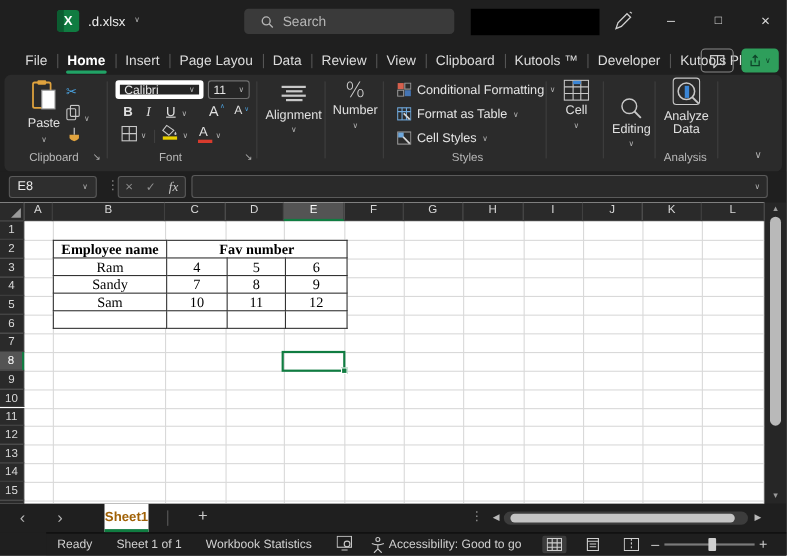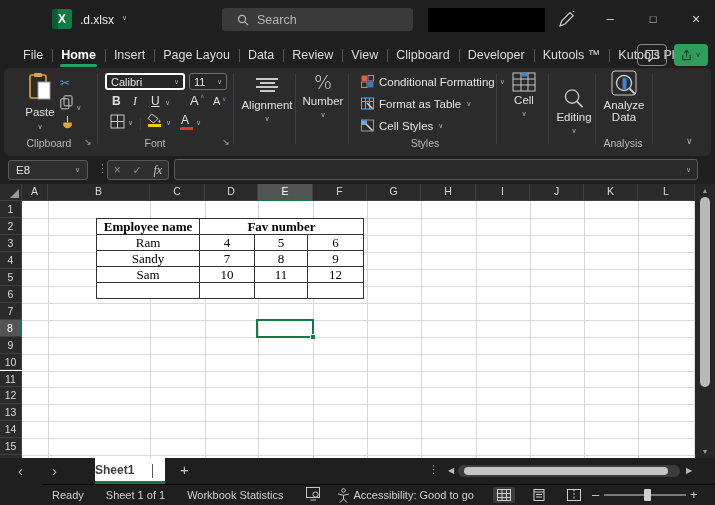--- a/index.html
+++ b/index.html
@@ -49,21 +49,21 @@
   .grouplabel { position:absolute; top:69px; font-size:10.5px; color:#b8b8b8; text-align:center; }
   .launcher { position:absolute; top:69px; font-size:9px; color:#a8a8a8; }
   .chev { font-size:7px; color:#b0b0b0; font-family:"DejaVu Sans", sans-serif; }
   .ribbon-collapse { position:absolute; left:682px; top:68px; font-size:9px; color:#b0b0b0; }
 
   .paste-btn { position:absolute; left:14px; top:4px; width:44px; text-align:center; }
   .paste-label { font-size:11.5px; color:#e0e0e0; margin-top:1px; }
   .clip-small { position:absolute; }
 
   .fontname { position:absolute; left:101px; top:5px; width:80px; height:17px; background:#262626;
-              border:2px solid #ffffff; border-radius:3px; font-size:11px; color:#e6e6e6;
+              border:4px solid #ffffff; border-radius:3px; font-size:11px; color:#e6e6e6;
               display:flex; align-items:center; padding:0 4px; justify-content:space-between; }
   .fontsize { position:absolute; left:185px; top:5px; width:38px; height:17px; background:#262626;
               border:1px solid #6f6f6f; border-radius:3px; font-size:11px; color:#e6e6e6;
               display:flex; align-items:center; padding:0 4px; justify-content:space-between; }
   .fmt { position:absolute; font-size:12px; color:#e0e0e0; }
   .serif-i { font-family:"Liberation Serif", serif; font-style:italic; }
   .u-line { text-decoration:underline; }
   .bluecaret { color:#4a9eda; font-size:6px; position:absolute; }
   .colorbar { position:absolute; width:13px; height:3px; }
 
@@ -91,39 +91,39 @@
   
   .grid { position:absolute; left:0; top:184px; width:695px; height:274px; background:#fff; overflow:hidden; }
   .hdr { position:absolute; background:#2a2a2a; color:#d9d9d9; font-size:10.5px; text-align:center; }
   .corner { position:absolute; left:0; top:0; width:22px; height:17px; background:#2a2a2a;
             border-right:1px solid #404040; border-bottom:1px solid #404040; }
   .corner-tri { position:absolute; right:2px; bottom:2px; width:0; height:0;
             border-left:9px solid transparent; border-bottom:9px solid #9a9a9a; }
   .gl { position:absolute; background:#d9d9d9; }
 
   .sheet-table { position:absolute; left:48px; top:34px; border-collapse:collapse; table-layout:fixed;
-                 background:#fff; font-family:"Liberation Serif", serif; font-size:13px; color:#000;margin-left:48px; }
+                 background:#fff; font-family:"Liberation Serif", serif; font-size:13px; color:#000; }
   .sheet-table td { border:1px solid #333; height:16px; text-align:center; padding:0; line-height:15px; }
   .sheet-table .th { font-weight:bold; }
 
   .selbox { position:absolute; left:256px; top:135px; width:58px; height:19px;
             border:2px solid #107c41; }
   .selhandle { position:absolute; right:-4px; bottom:-4px; width:6px; height:6px; background:#107c41;
             border:1px solid #fff; }
 
   .vscroll { position:absolute; left:695px; top:184px; width:20px; height:274px; background:#262626; }
   .vscroll .arr { position:absolute; left:0; width:20px; text-align:center; color:#9a9a9a; font-size:7px; }
   .vthumb { position:absolute; left:5px; top:13px; width:10px; height:190px; background:#b9b9b9;
             border-radius:5px; }
 
   
   .tabbar { position:absolute; left:0; top:458px; width:715px; height:26px; background:#1f1f1f; }
   .tnav { position:absolute; top:4px; color:#b5b5b5; font-size:15px; line-height:18px; }
-  .sheettab { position:absolute; left:95px; top:0; width:70px; height:26px; background:#fff;
-              color:#404040; font-weight:bold; font-size:12px; text-align:left; line-height:24px; }
+  .sheettab { position:absolute; left:95px; top:0; width:40px; height:26px; background:#fff;
+              color:#a16207; font-weight:bold; font-size:12px; text-align:center; line-height:24px; }
   .sheettab::after { content:""; position:absolute; left:0; right:0; bottom:0; height:3px; background:#107c41; }
   .tabsep { position:absolute; left:152px; top:6px; width:1px; height:14px; background:#5a5a5a; }
   .addsheet { position:absolute; left:180px; top:3px; color:#c8c8c8; font-size:15px; }
   .tdots { position:absolute; left:428px; top:5px; color:#9a9a9a; font-size:11px; }
   .hscroll-track { position:absolute; left:458px; top:7px; width:222px; height:12px; background:#3c3c3c;
                    border-radius:6px; }
   .hthumb { position:absolute; left:464px; top:9px; width:204px; height:8px; background:#c4c4c4;
             border-radius:4px; }
   .harr { position:absolute; top:8px; color:#b9b9b9; font-size:8px; }
 
@@ -170,22 +170,22 @@
 
   <div class="menubar">
     <div class="mtab">File</div>
     <div class="mtab active">Home</div>
     <div class="mtab">Insert</div>
     <div class="mtab">Page Layou</div>
     <div class="mtab">Data</div>
     <div class="mtab">Review</div>
     <div class="mtab">View</div>
     <div class="mtab">Clipboard</div>
+    <div class="mtab">Kutools ™</div>
     <div class="mtab">Developer</div>
-    <div class="mtab">Kutools ™</div>
     <div class="mtab">Kutools Plu</div>
 
   </div>
   <div class="comment-btn">
     <svg width="14" height="13" viewBox="0 0 14 13">
         <path d="M1 1.5 h12 v8 h-6 l-3 3 v-3 h-3 z" fill="none" stroke="#c8c8c8" stroke-width="1.2"></path>
       </svg>
   </div>
   <div class="share-btn">
     <svg width="11" height="12" viewBox="0 0 12 12">

